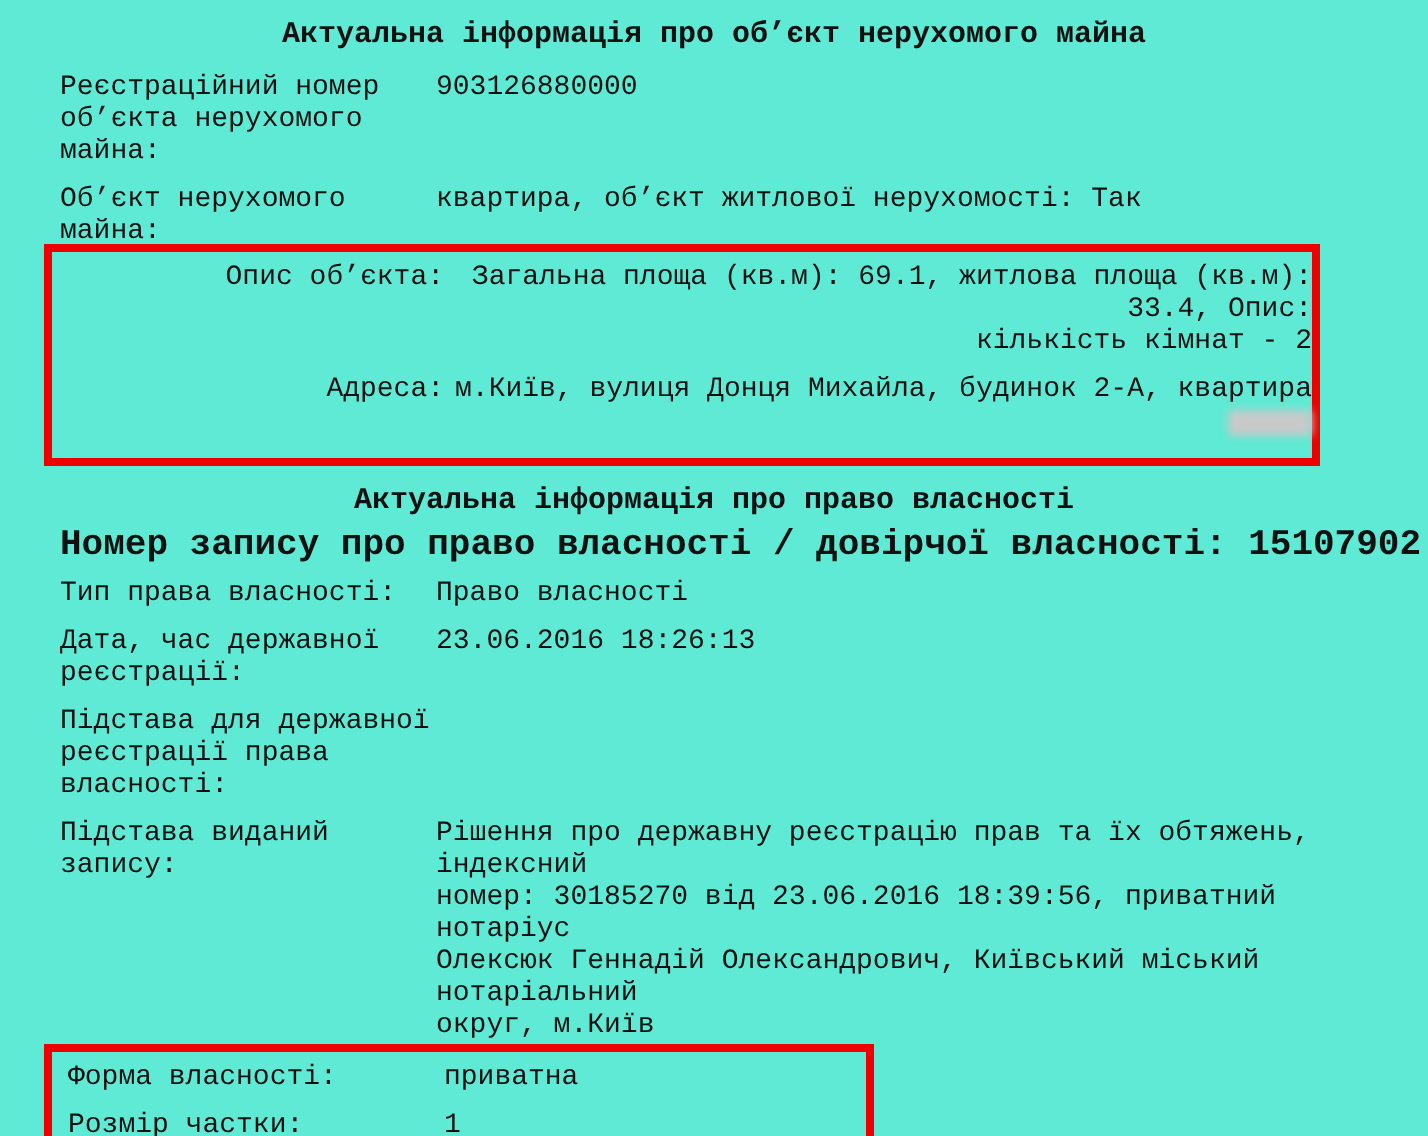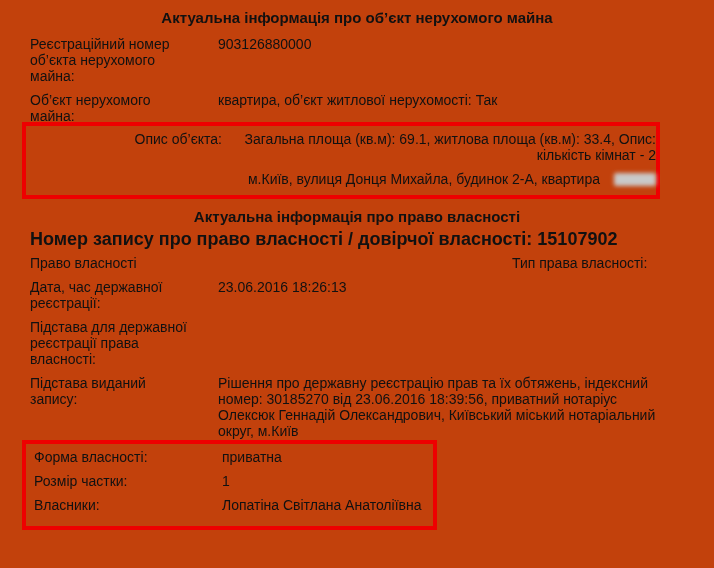--- a/index.html
+++ b/index.html
@@ -2,23 +2,23 @@
 <html style="--hl: #ee0000;"><head>
 <meta charset="utf-8">
 <style>
   * { box-sizing: border-box; }
   html, body { margin: 0; padding: 0; background: #ffffff; }
   .page {
     position: relative;
     width: 714px;
     height: 568px;
     overflow: hidden;
-    background: #c2410c;
+    background: #5eead4;
     color: #111111;
-    font-family: Liberation Sans, sans-serif;
+    font-family: Liberation Mono, monospace;
     font-size: 14px;
     line-height: 16px;
     padding-top: 10px;
   }
   .sec-title {
     text-align: center;
     font-weight: bold;
     font-size: 15px;
     line-height: 16px;
     margin: 0 0 10px 0;
@@ -79,31 +79,32 @@
     <div class="cell val">квартира, об’єкт житлової нерухомості: Так</div>
   </div>
 
   <div class="hl-box first">
     <div class="row">
       <div class="cell lab">Опис об’єкта:</div>
       <div class="cell val">Загальна площа (кв.м): 69.1, житлова площа (кв.м): 33.4, Опис:
 кількість кімнат - 2</div>
     </div>
     <div class="row">
+      <div class="cell lab">Адреса:</div>
       <div class="cell val"><span>м.Київ, вулиця Донця Михайла, будинок 2-А, квартира</span><span class="redact"></span></div>
     </div>
   </div>
 
   <div class="sec-title second">Актуальна інформація про право власності</div>
 
   <div class="record-heading">Номер запису про право власності / довірчої власності: 15107902</div>
 
   <div class="row">
+    <div class="cell lab">Тип права власності:</div>
     <div class="cell val">Право власності</div>
-    <div class="cell lab">Тип права власності:</div>
   </div>
 
   <div class="row">
     <div class="cell lab">Дата, час державної
 реєстрації:</div>
     <div class="cell val">23.06.2016 18:26:13</div>
   </div>
 
 
   <div class="row">

